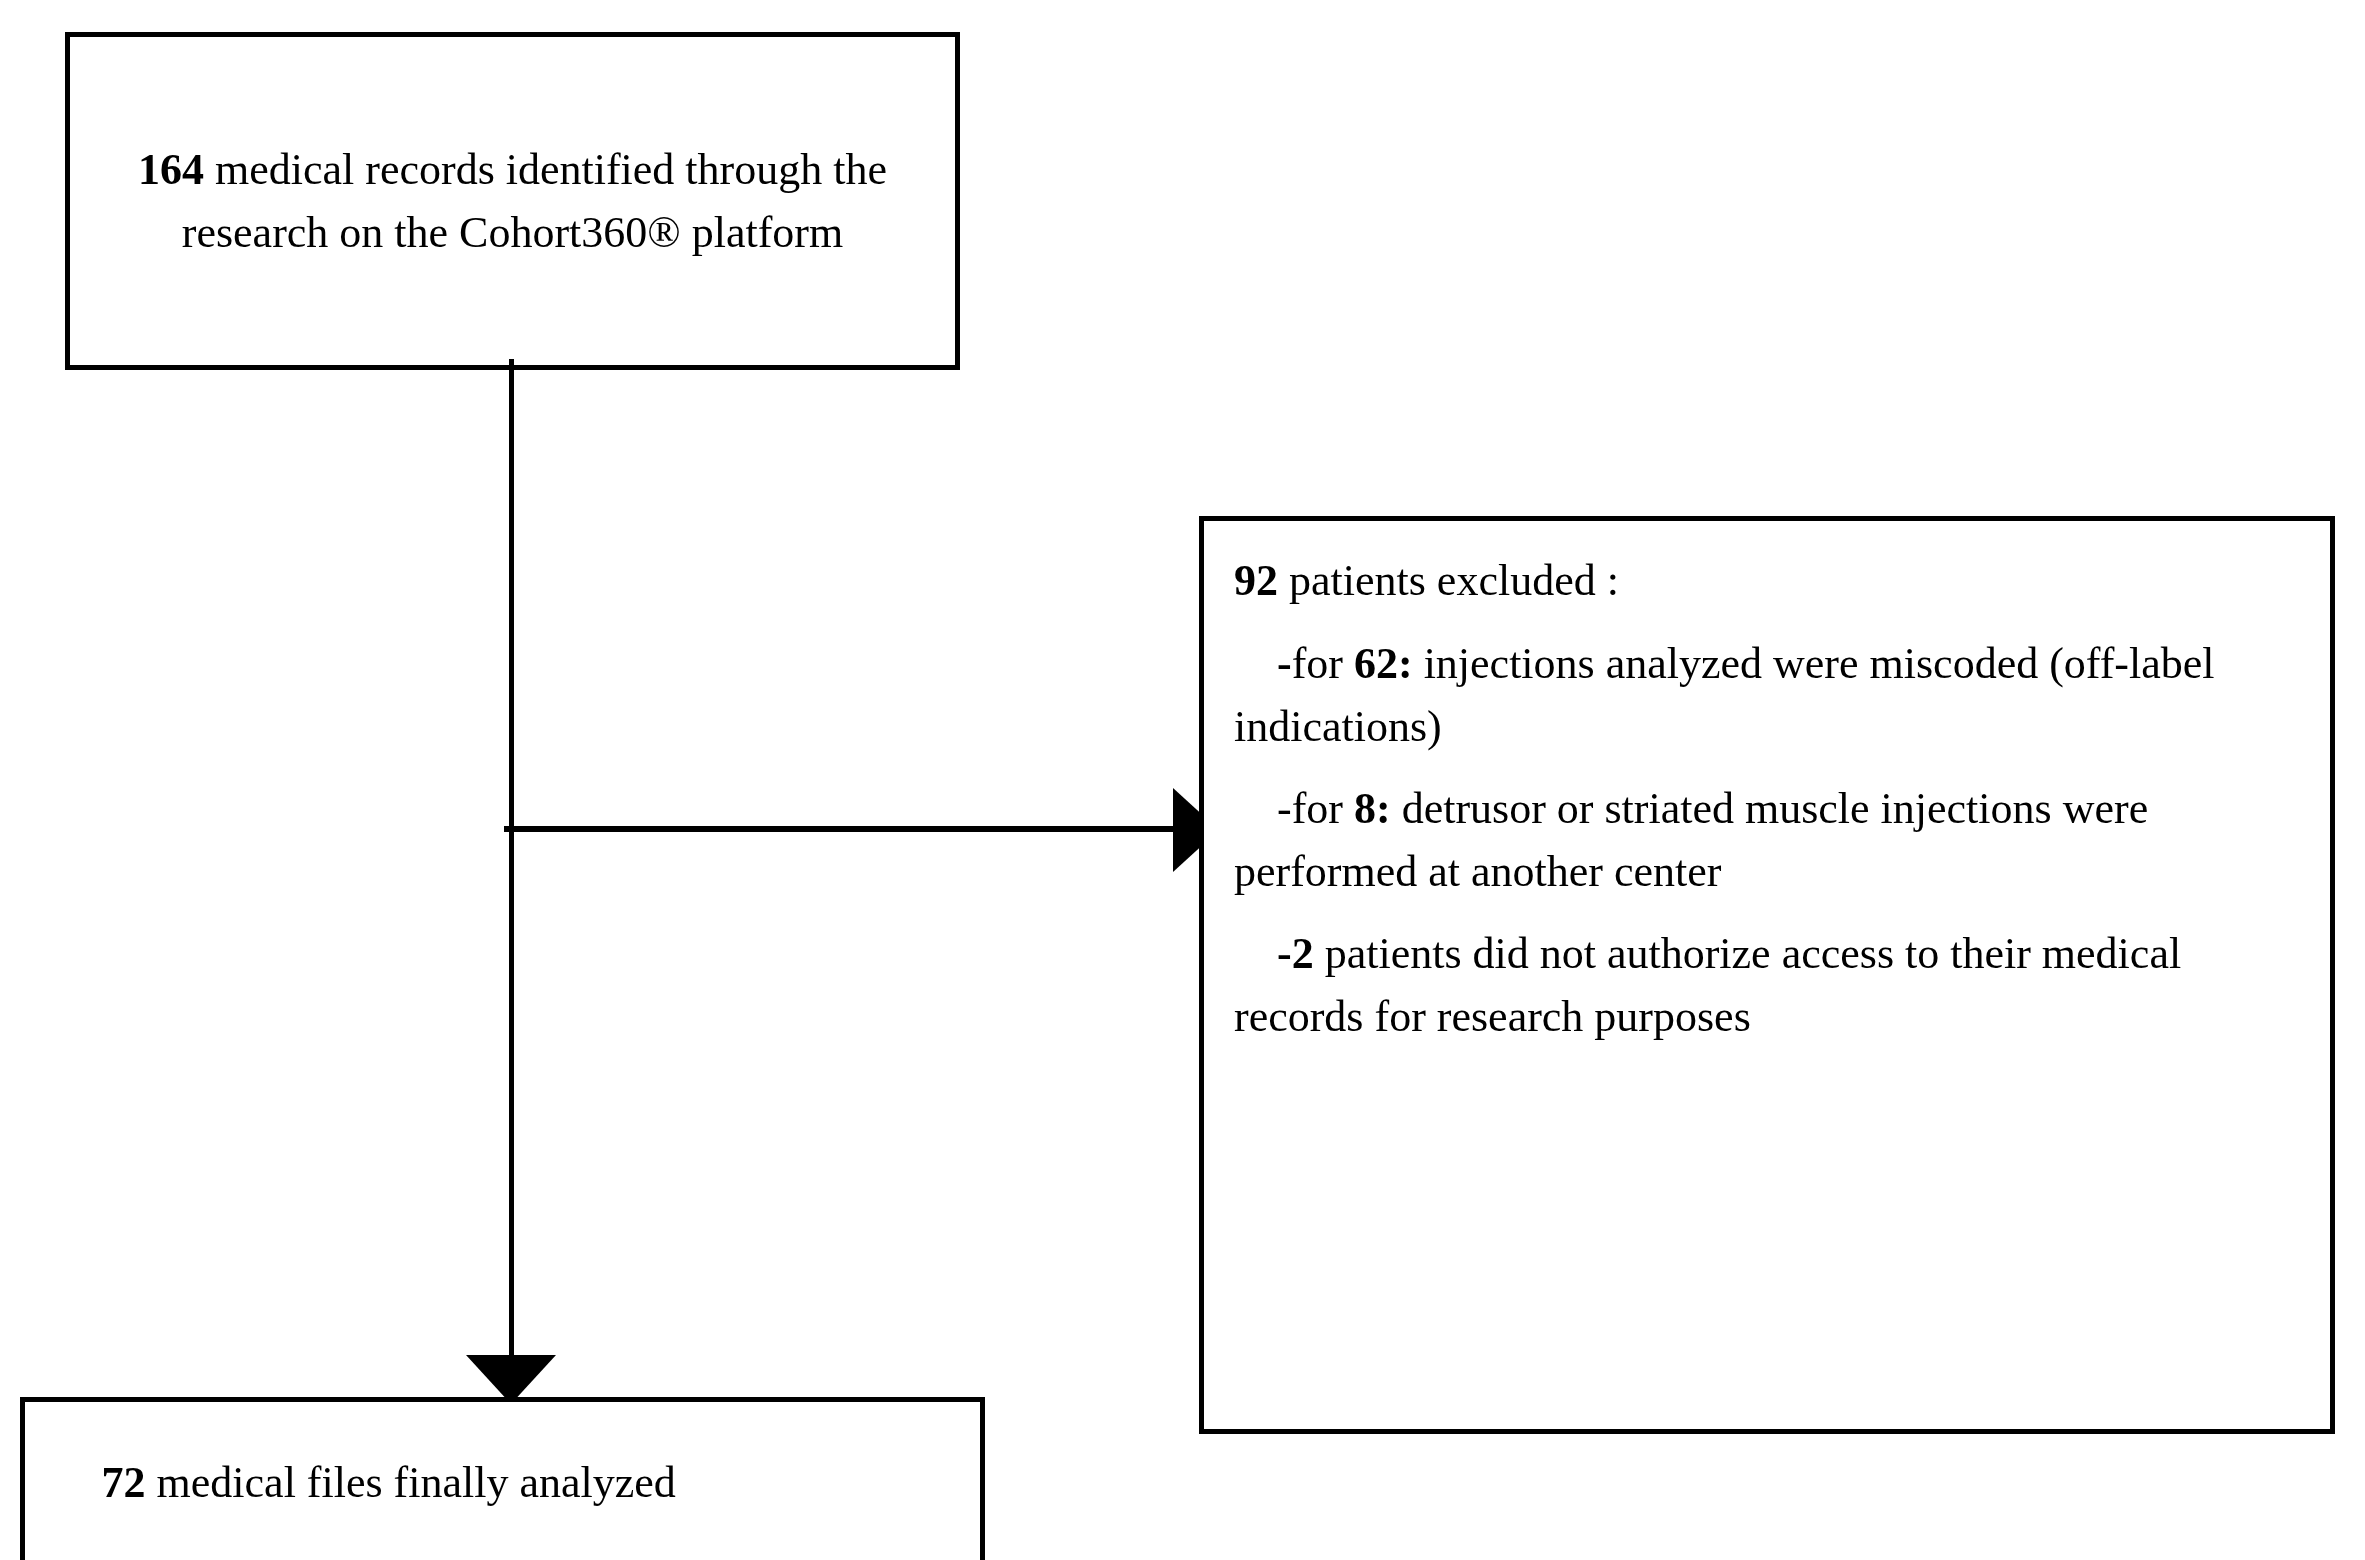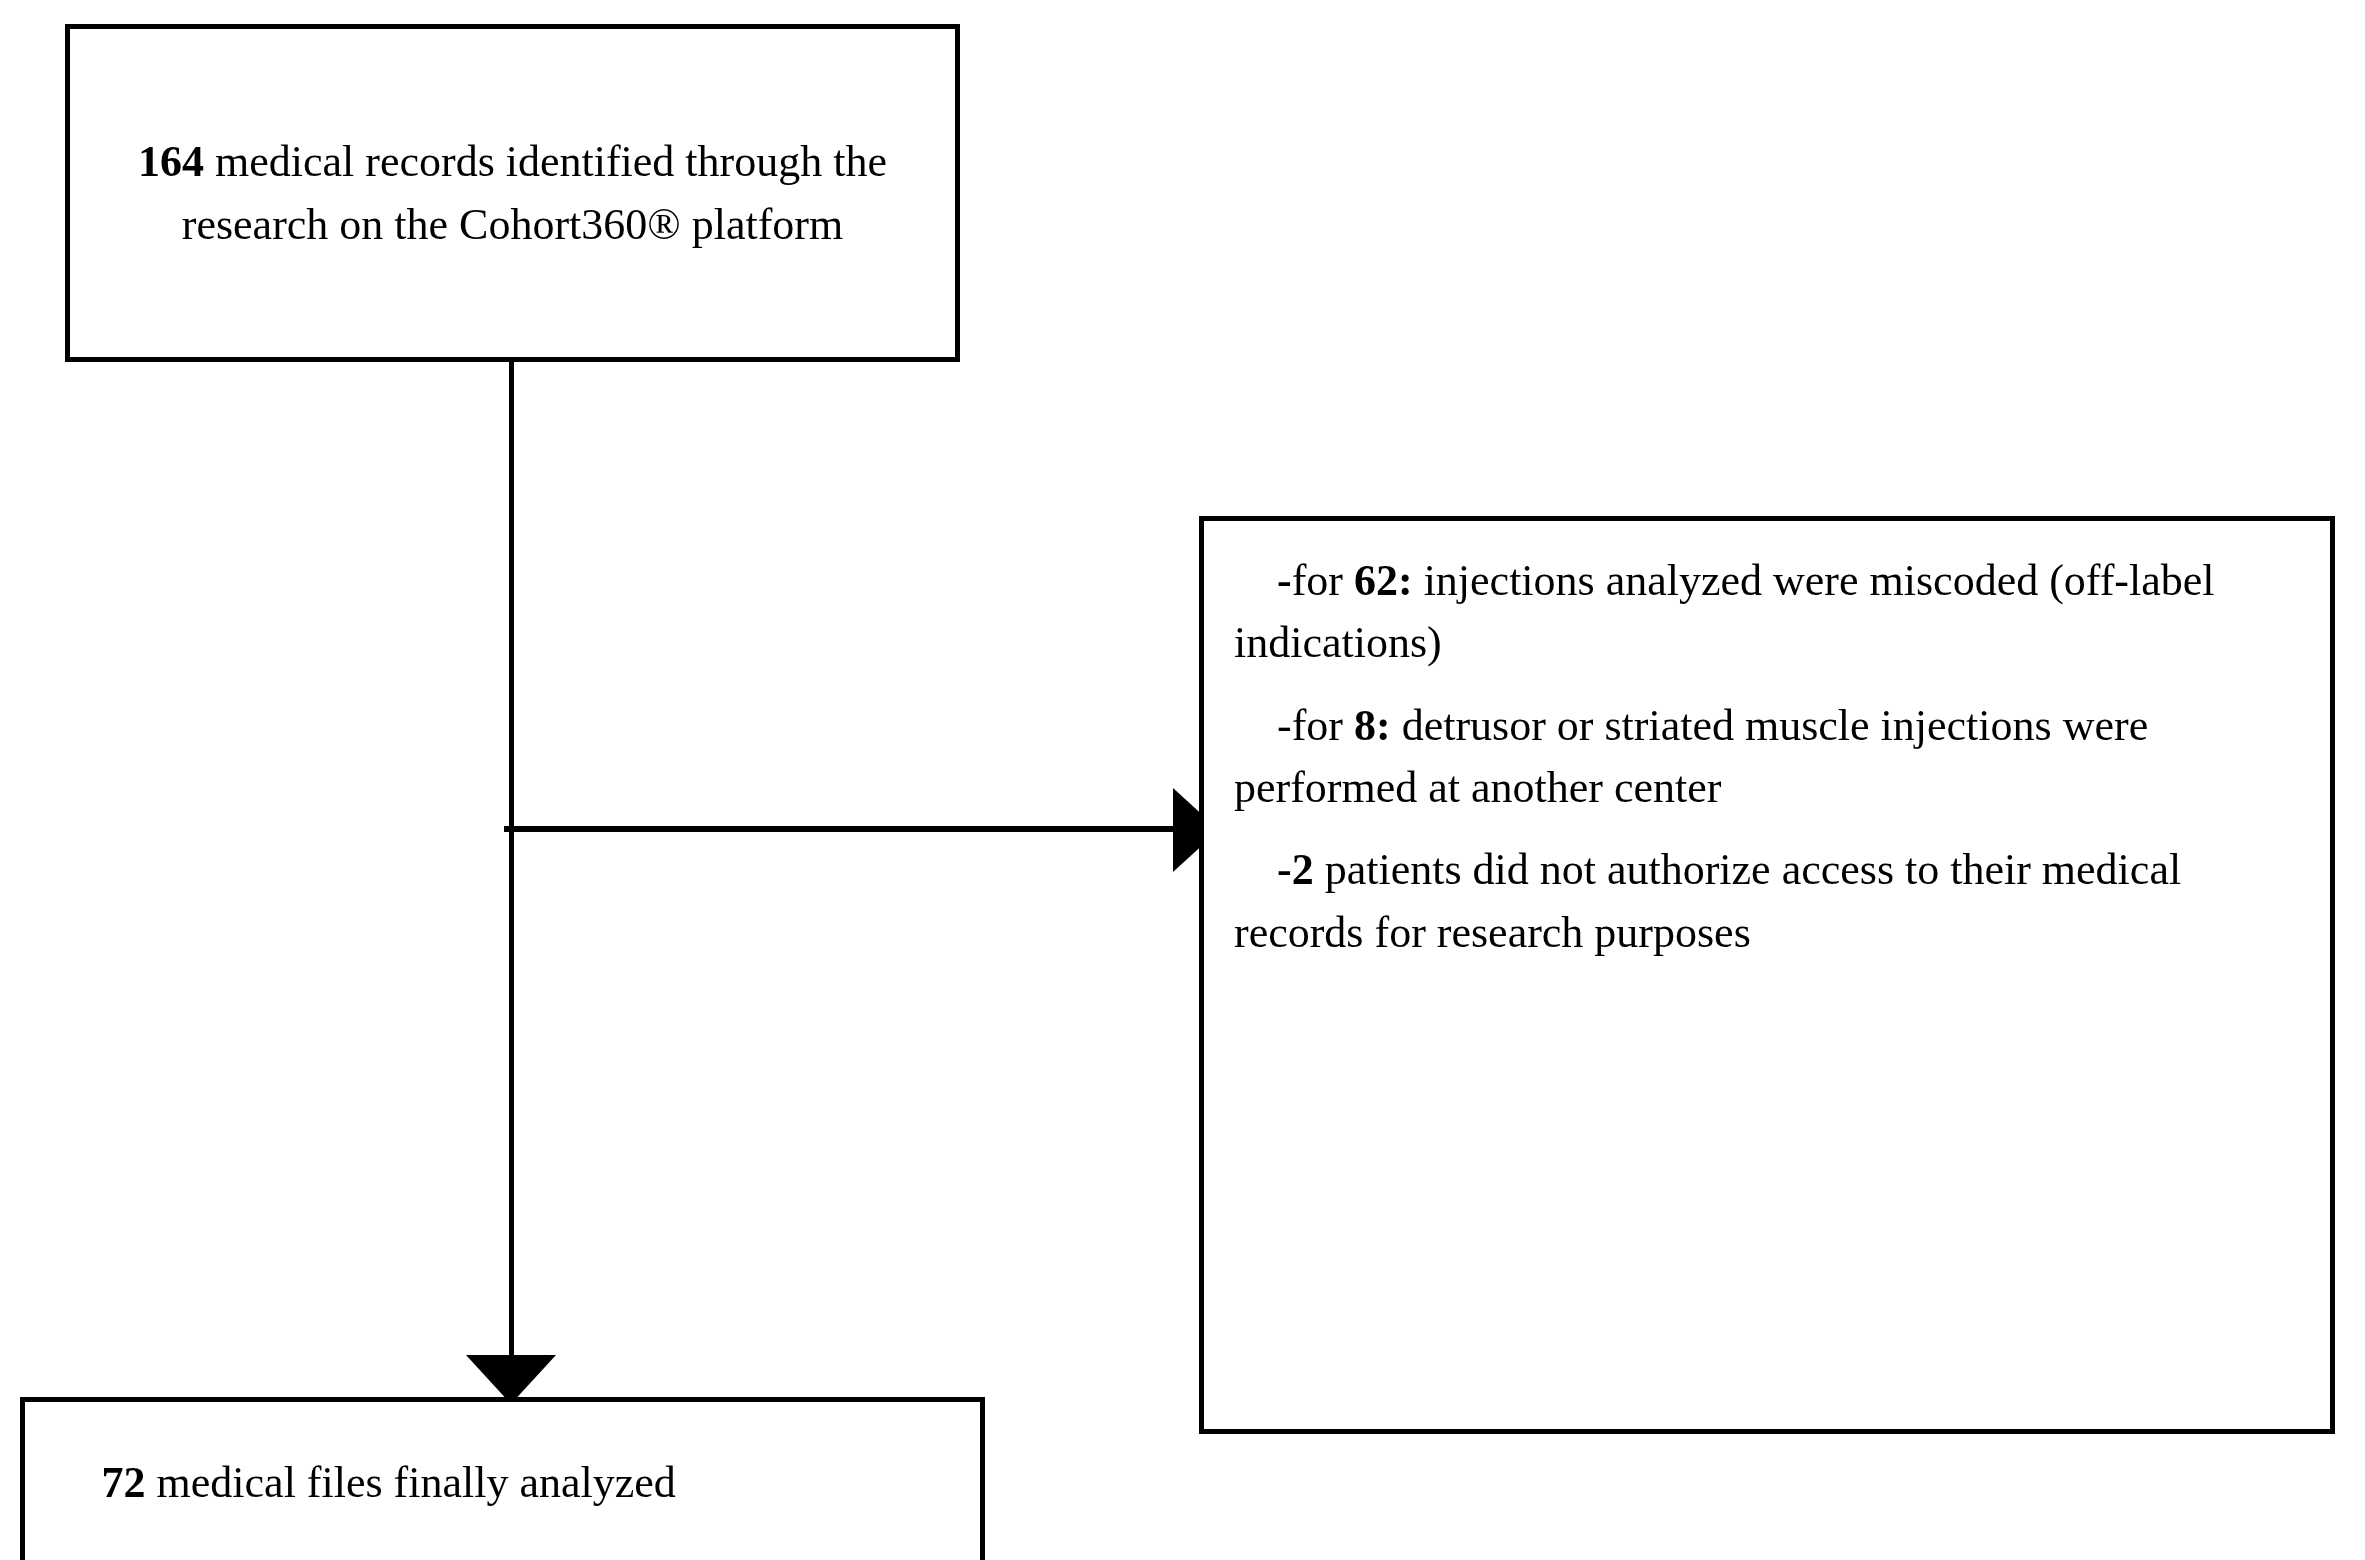--- a/index.html
+++ b/index.html
@@ -22,21 +22,21 @@
   
   .node-box {
     position: absolute;
     box-sizing: border-box;
     border: 5.4px solid #000000;
     background: #ffffff;
   }
 
   #box-identified {
     left: 65px;
-    top: 24px;
+    top: 32px;
     width: 895px;
     height: 338px;
     display: flex;
     align-items: center;
     justify-content: center;
   }
 
   #box-excluded {
     left: 1199px;
     top: 516px;
@@ -135,20 +135,21 @@
   <div class="node-box" id="box-identified">
     <div class="box-text"><b>164</b><span> medical records identified through the research on the Cohort360® platform</span></div>
   </div>
 
   <div class="conn" id="conn-vertical"></div>
   <div class="conn" id="conn-horizontal"></div>
   <div class="arrowhead" id="arrow-down"></div>
   <div class="arrowhead" id="arrow-right"></div>
 
   <div class="node-box" id="box-excluded">
+    <p class="excl-line lead"><b>92</b><span> patients excluded :</span></p>
 
     <p class="excl-line item"><b>-</b><span>for </span><b>62:</b><span> injections analyzed were miscoded (off-label indications)</span></p>
 
 
     <p class="excl-line item"><span>-</span><span>for </span><b>8:</b><span> detrusor or striated muscle injections were performed at another center</span></p>
 
     <p class="excl-line item last"><b>-</b><b>2</b><span> patients did not authorize access to their medical records for research purposes</span></p>
   </div>
 
   <div class="node-box" id="box-analyzed">

